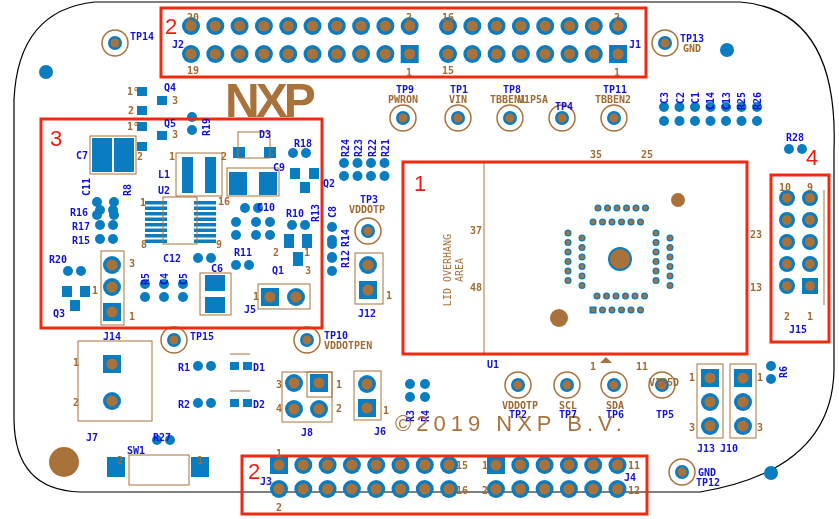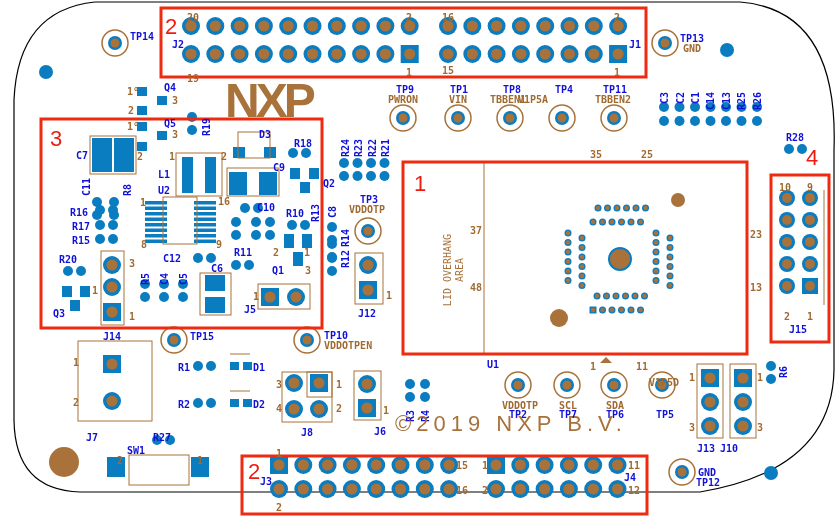--- a/index.html
+++ b/index.html
@@ -520,40 +520,40 @@
 
 <div id="labels">
 
   <span class="lbl red" style="left:165px;top:16px">2</span>
   <span class="lbl red" style="left:414px;top:173px">1</span>
   <span class="lbl red" style="left:50px;top:128px">3</span>
   <span class="lbl red" style="left:806px;top:147px">4</span>
   <span class="lbl red" style="left:248px;top:461px">2</span>
 
   <span class="lbl brown" style="left:187px;top:13px">20</span>
-  <span class="lbl brown" style="left:187px;top:74px">19</span>
+  <span class="lbl brown" style="left:187px;top:66px">19</span>
   <span class="lbl brown" style="left:406px;top:13px">2</span>
   <span class="lbl brown" style="left:406px;top:68px">1</span>
   <span class="lbl blue" style="left:172px;top:40px">J2</span>
   <span class="lbl brown" style="left:442px;top:13px">16</span>
   <span class="lbl brown" style="left:442px;top:66px">15</span>
   <span class="lbl brown" style="left:614px;top:13px">2</span>
   <span class="lbl brown" style="left:614px;top:68px">1</span>
   <span class="lbl blue" style="left:629px;top:40px">J1</span>
 
   <span class="lbl blue" style="left:130px;top:32px">TP14</span>
   <span class="lbl blue" style="left:680px;top:34px">TP13</span>
   <span class="lbl brown" style="left:683px;top:44px">GND</span>
   <span class="lbl blue" style="left:396px;top:85px">TP9</span>
   <span class="lbl brown" style="left:388px;top:95px">PWRON</span>
   <span class="lbl blue" style="left:450px;top:85px">TP1</span>
   <span class="lbl brown" style="left:449px;top:95px">VIN</span>
   <span class="lbl blue" style="left:503px;top:85px">TP8</span>
   <span class="lbl brown" style="left:490px;top:95px">TBBEN1</span>
-  <span class="lbl blue" style="left:555px;top:85px">TP4</span>
+  <span class="lbl blue" style="left:555px;top:102px">TP4</span>
   <span class="lbl brown" style="left:518px;top:95px">V1P5A</span>
   <span class="lbl blue" style="left:603px;top:85px">TP11</span>
   <span class="lbl brown" style="left:595px;top:95px">TBBEN2</span>
 
   <span class="lbl blue vert" style="left:660px;top:104px">C3</span>
   <span class="lbl blue vert" style="left:676px;top:104px">C2</span>
   <span class="lbl blue vert" style="left:691px;top:104px">C1</span>
   <span class="lbl blue vert" style="left:706px;top:110px">C14</span>
   <span class="lbl blue vert" style="left:722px;top:110px">C13</span>
   <span class="lbl blue vert" style="left:737px;top:110px">R25</span>
@@ -615,21 +615,21 @@
   <span class="lbl blue" style="left:273px;top:163px">C9</span>
   <span class="lbl blue" style="left:323px;top:179px">Q2</span>
   <span class="lbl blue" style="left:257px;top:203px">C10</span>
   <span class="lbl blue vert" style="left:82px;top:196px">C11</span>
   <span class="lbl blue vert" style="left:123px;top:196px">R8</span>
   <span class="lbl blue" style="left:70px;top:208px">R16</span>
   <span class="lbl blue" style="left:72px;top:222px">R17</span>
   <span class="lbl blue" style="left:72px;top:236px">R15</span>
   <span class="lbl blue" style="left:286px;top:209px">R10</span>
   <span class="lbl blue vert" style="left:311px;top:222px">R13</span>
-  <span class="lbl blue" style="left:59px;top:255px">R20</span>
+  <span class="lbl blue" style="left:49px;top:255px">R20</span>
   <span class="lbl blue" style="left:163px;top:254px">C12</span>
   <span class="lbl blue" style="left:234px;top:248px">R11</span>
   <span class="lbl blue" style="left:211px;top:264px">C6</span>
   <span class="lbl blue" style="left:272px;top:266px">Q1</span>
   <span class="lbl brown" style="left:273px;top:248px">2</span>
   <span class="lbl brown" style="left:304px;top:248px">1</span>
   <span class="lbl brown" style="left:305px;top:266px">3</span>
   <span class="lbl blue vert" style="left:141px;top:285px">R5</span>
   <span class="lbl blue vert" style="left:160px;top:285px">C4</span>
   <span class="lbl blue vert" style="left:179px;top:285px">C5</span>

